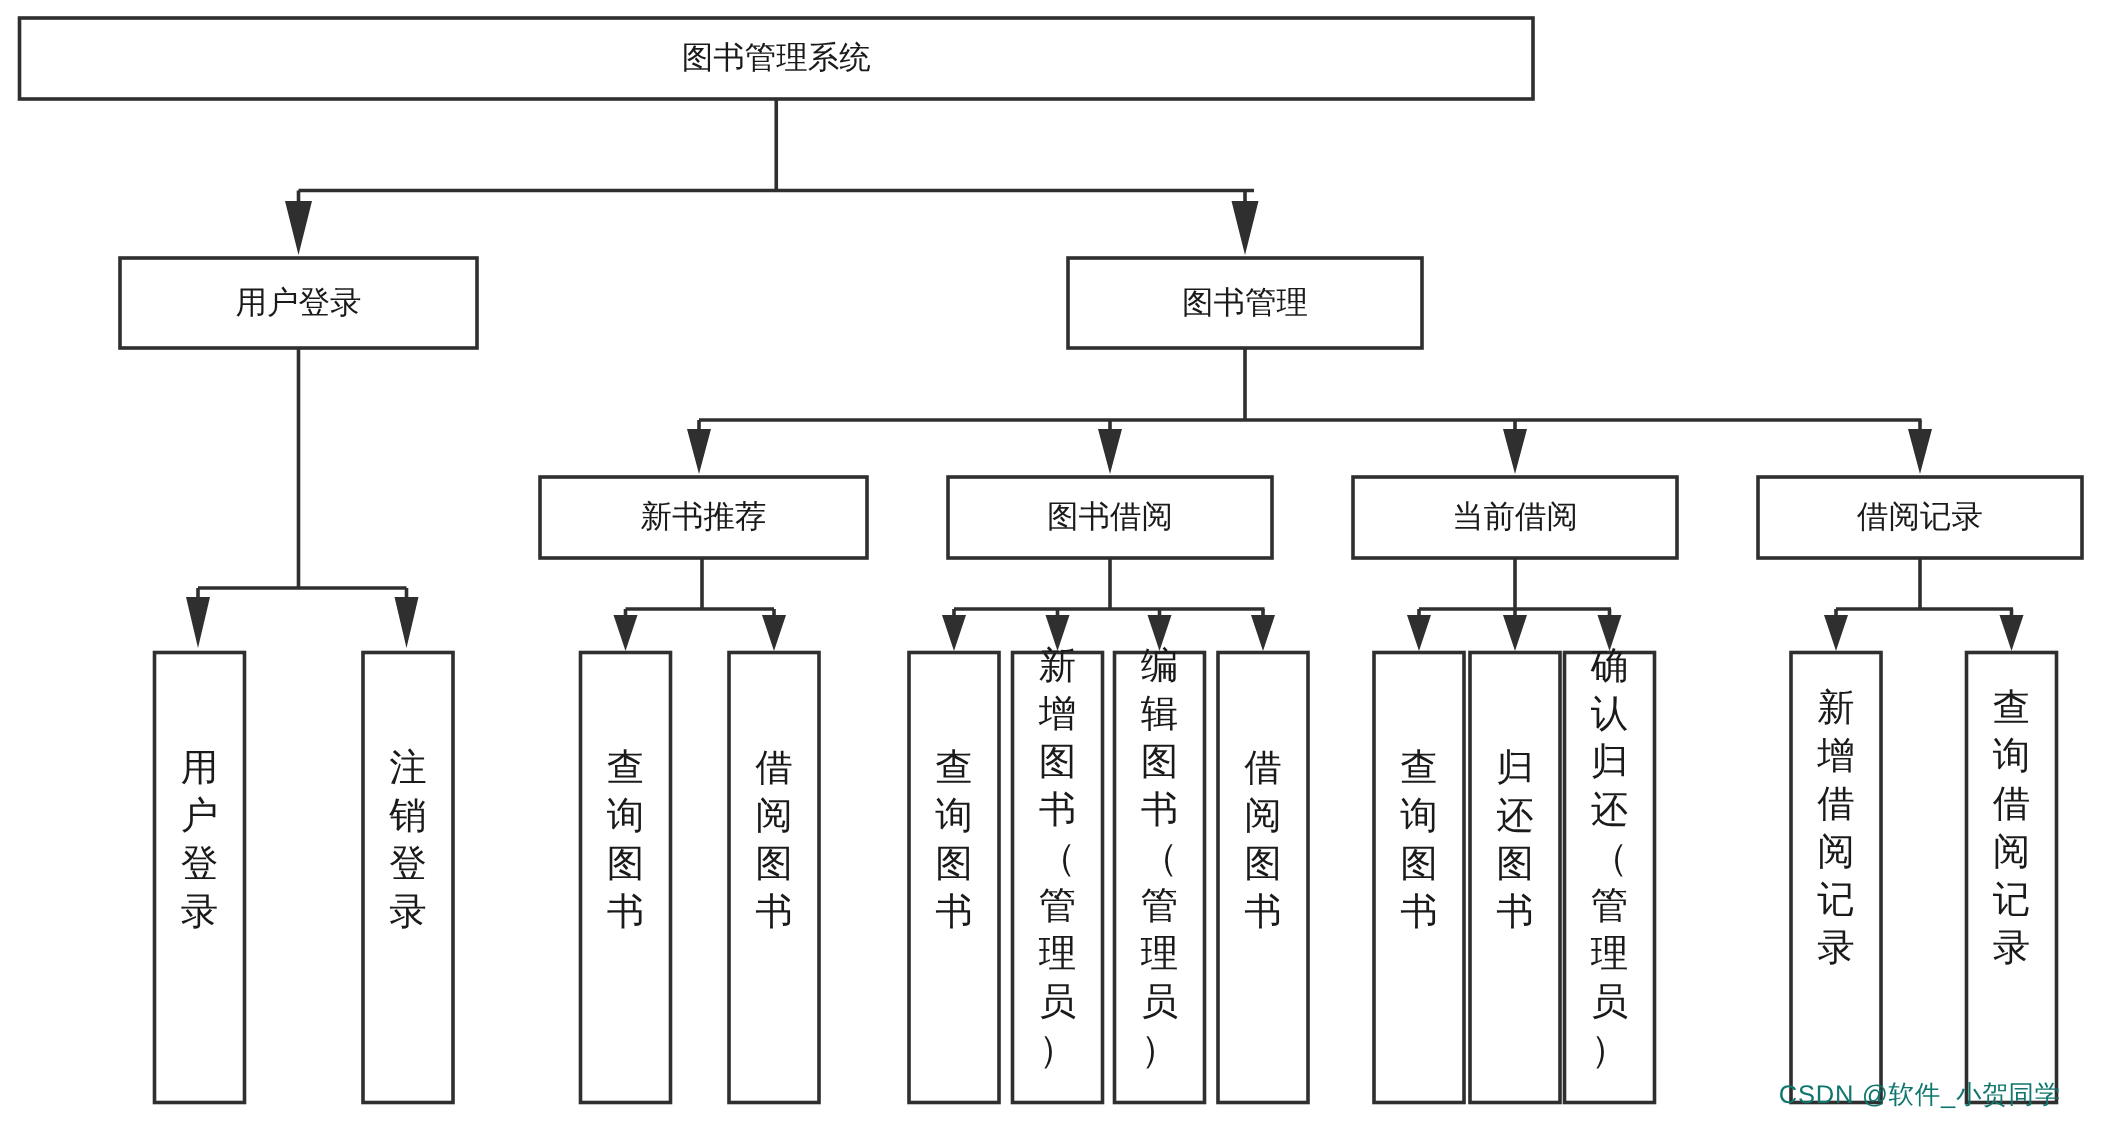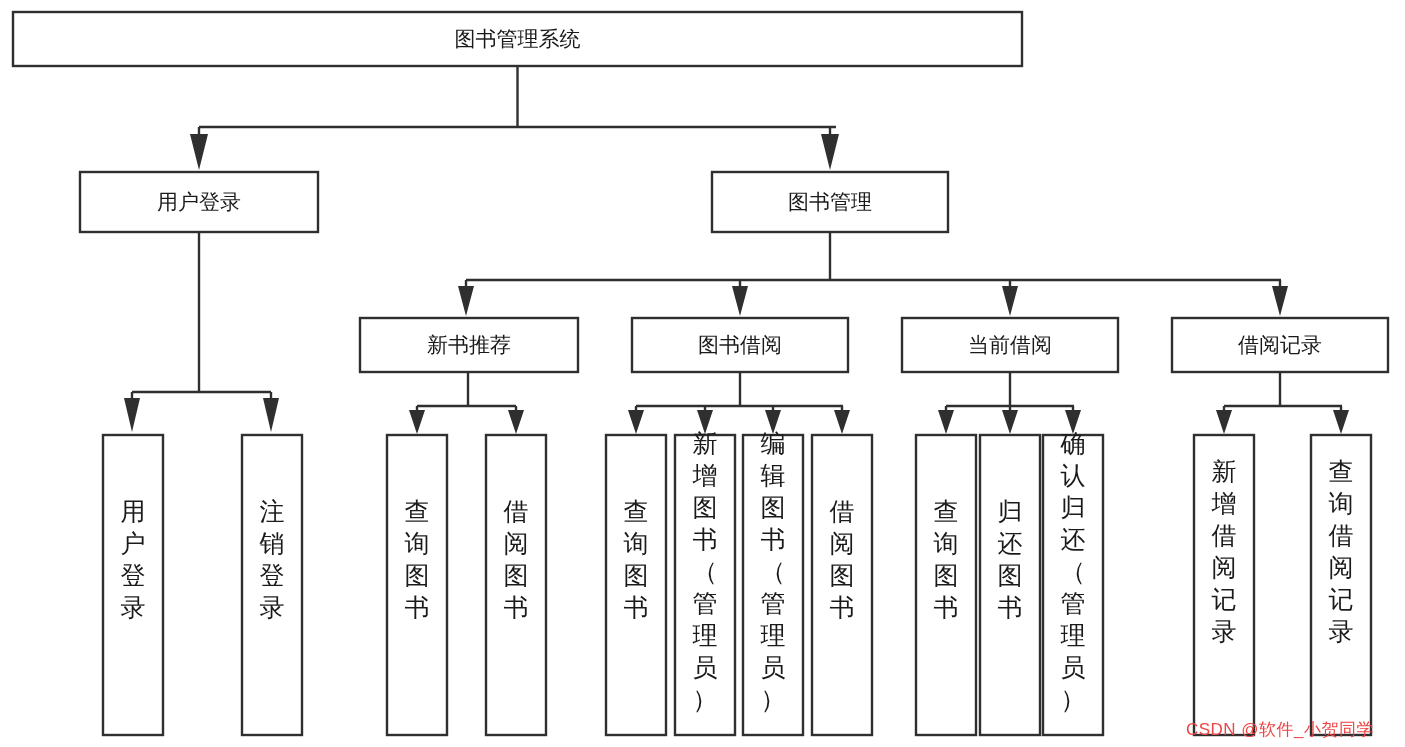--- a/index.html
+++ b/index.html
@@ -56,21 +56,21 @@
     font-size: 25px;
     text-anchor: middle;
     white-space: pre;
   }
   .watermark {
     position: absolute;
     right: 14px;
     bottom: 6px;
     font-family: "Liberation Sans", "DejaVu Sans", sans-serif;
     font-size: 17px;
-    color: #ef4444;
+    color: #0f766e;
     letter-spacing: 0.5px;
     user-select: none;
     pointer-events: none;
   }
 </style>
 </head>
 <body>
 
 <div id="diagram-root">
 

